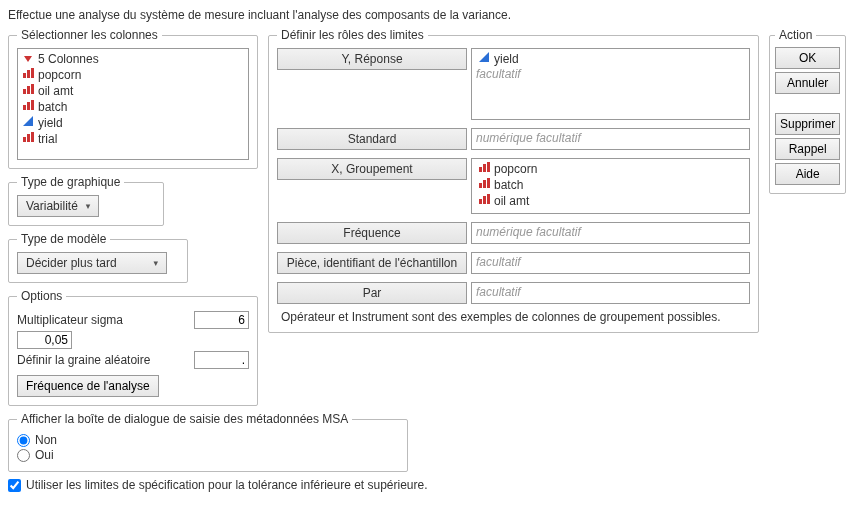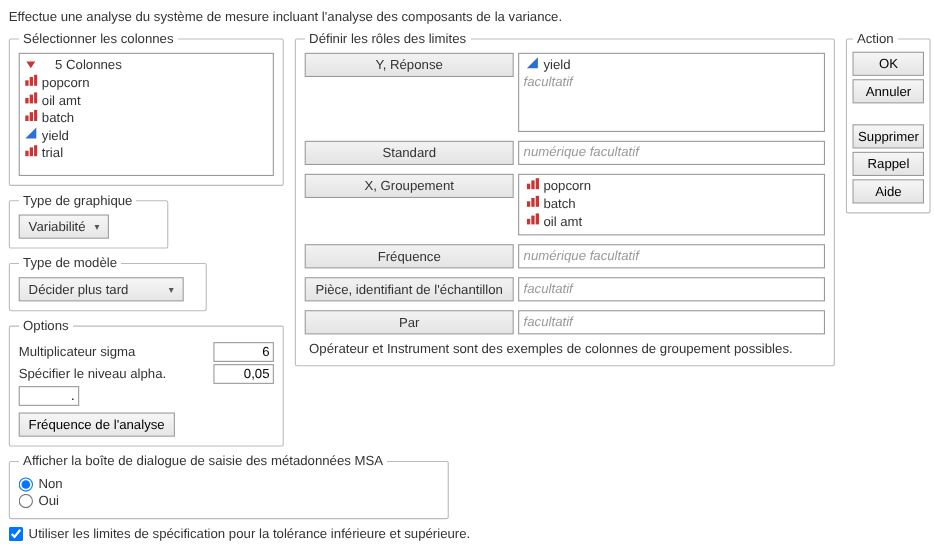--- a/index.html
+++ b/index.html
@@ -31,21 +31,21 @@
   .col-list {
     border: 1px solid #999;
     background: #fff;
     padding: 2px;
     height: 112px;
     overflow: auto;
   }
   .col-list-header {
     display: flex;
     align-items: center;
-    gap: 16px;
+    gap: 4px;
     padding: 1px 2px;
   }
   .col-item {
     display: flex;
     align-items: flex-start;
     gap: 4px;
     padding: 0 2px;
     line-height: 16px;
   }
   .disclose {
@@ -184,21 +184,21 @@
                   <rect x="5" y="3" width="3" height="8" fill="#c33"></rect>
                   <rect x="9" y="1" width="3" height="10" fill="#c33"></rect>
                 </svg>
               </span>
               <span>trial</span>
             </div>
           </div>
       </div>
     </fieldset>
 
-    <fieldset style="width:145px;">
+    <fieldset style="width:156px;">
       <legend>Type de graphique</legend>
       <div class="dropdown">
         <span>Variabilité</span>
         <span class="caret">▾</span>
       </div>
     </fieldset>
 
     <fieldset style="width:180px;">
       <legend>Type de modèle</legend>
       <div class="dropdown" style="min-width:150px; justify-content:space-between;">
@@ -207,24 +207,24 @@
       </div>
     </fieldset>
 
     <fieldset>
       <legend>Options</legend>
       <div class="options-row">
         <span>Multiplicateur sigma</span>
         <input type="text" value="6" style="">
       </div>
       <div class="options-row">
-        <span>Spécifier le niveau alpha.</span>
         <input type="text" value="0,05" style="">
       </div>
       <div class="options-row">
+        <span>Définir la graine aléatoire</span>
         <input type="text" value="." style="">
       </div>
       <button class="btn" style="margin-top:4px;">Fréquence de l'analyse</button>
     </fieldset>
   </div>
 
   <div class="center-col">
     <fieldset>
       <legend>Définir les rôles des limites</legend>
       <div class="roles-grid">

